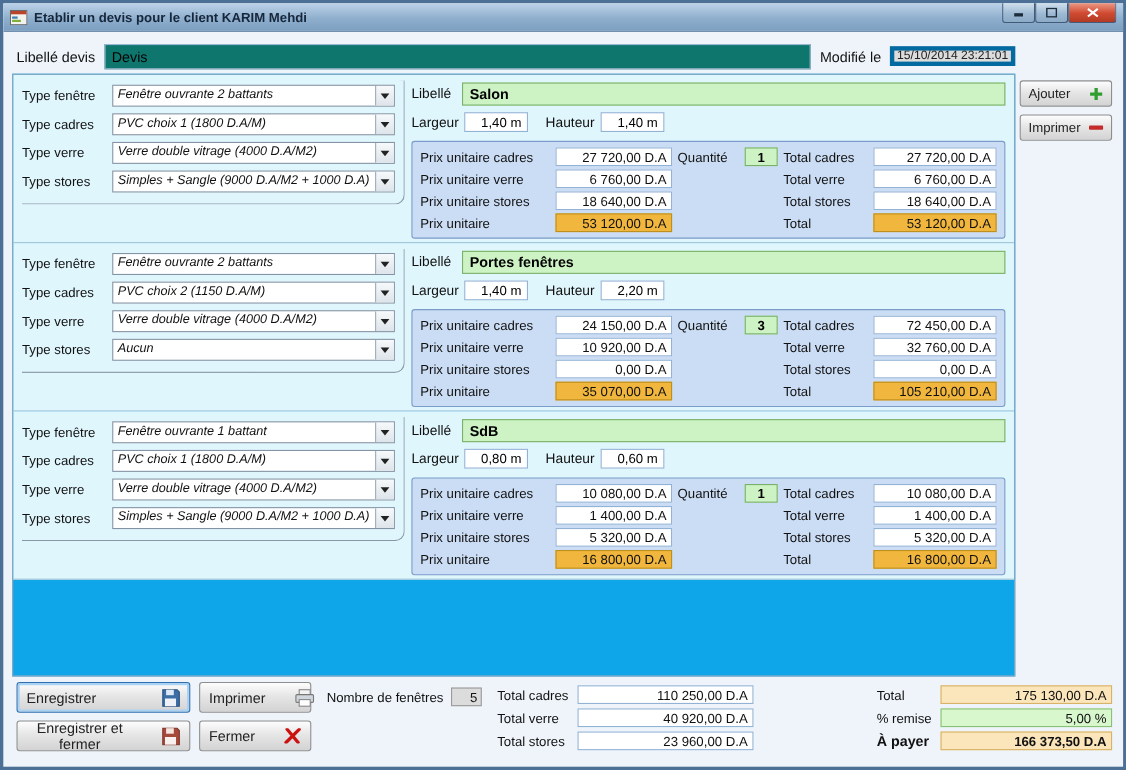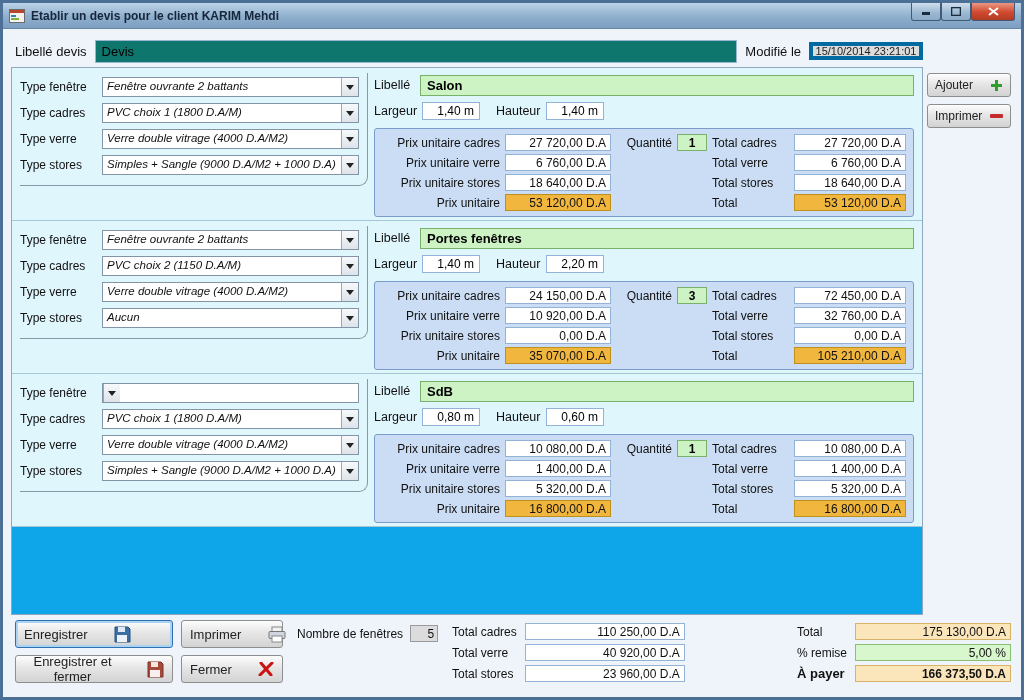--- a/index.html
+++ b/index.html
@@ -61,21 +61,21 @@
   .haut-w { width:50px; margin-left:16px; }
   .dim-input { width:58px; height:18px; border:1px solid #93b3d6; font:12px "Liberation Sans",sans-serif; text-align:right; padding:0 5px; background:#fff; }
 
   .price-panel {
     margin-top:7px; background:#cbddf4; border:1px solid #7b9cc8; border-radius:3px;
     padding:5px 7px; display:grid;
     grid-template-columns:118px 106px 56px 30px 1fr 112px;
     column-gap:5px; row-gap:3px; align-items:center;
   }
   .plabel { font-size:12px; white-space:nowrap; overflow:hidden; }
-  .plabel.r { text-align:right; }
+  .plabel.r { text-align:left; }
   .vfield {
     height:17px; border:1px solid #93b3d6; background:#fff;
     font:12px "Liberation Sans",sans-serif; text-align:right; padding:0 4px; color:#111;
   }
   div.vfield { display:flex; align-items:center; justify-content:flex-end; white-space:nowrap; }
   .orange { background:#f1b63d; border-color:#bd8f1c; }
   .pale-orange { background:#fbe5bb; border-color:#d8b266; }
   .pale-green { background:#d8f7cc; border-color:#8abf77; }
   .qty-input { width:30px; height:17px; background:#cdf3c5; border:1px solid #79b06a; font:bold 12px "Liberation Sans",sans-serif; text-align:center; }
   .boldtxt { font-weight:bold; }
@@ -88,21 +88,21 @@
     display:flex; align-items:center; font-family:Liberation Sans, sans-serif; cursor:default;
   }
   .sbtn { height:24px; justify-content:space-between; padding:0 7px; font-size:12px; }
   .btn.default { border:1px solid #2e6fb0; box-shadow:0 0 0 2px #a9d2f3 inset; }
 
   
   .footer { position:absolute; left:12px; right:10px; top:617px; display:flex; align-items:flex-start; }
   .bcol { display:flex; flex-direction:column; gap:7px; }
   .bcol1 { width:158px; }
   .bcol2 { width:102px; margin-left:8px; }
-  .fbtn { height:28px; justify-content:flex-start; gap:26px; font-size:13px; padding:0 8px; }
+  .fbtn { height:28px; justify-content:space-between; gap:26px; font-size:13px; padding:0 8px; }
   .nb-group { display:flex; align-items:center; gap:7px; margin-left:14px; margin-top:5px; }
   .nb-label { font-size:12px; white-space:nowrap; }
   .nb-field { width:28px; height:17px; background:#dcdcdc; border:1px solid #9a9a9a; font-size:12px; display:flex; align-items:center; justify-content:flex-end; padding:0 3px; }
   .tgrid { display:grid; grid-template-columns:auto 160px; column-gap:8px; row-gap:4px; align-items:center; margin-left:14px; margin-top:3px; }
   .tgrid2 { margin-left:auto; grid-template-columns:auto 156px; }
   .tlabel { font-size:12px; white-space:nowrap; }
   .tlabel.big { font-size:13px; font-weight:bold; }
   .icon { flex:none; display:flex; align-items:center; }
   </style>
 </head>
@@ -296,20 +296,21 @@
         <div class="vfield orange">105 210,00 D.A</div>
       </div>
     </div>
   </div>
 
   <div class="section">
     <div class="left-group">
       <div class="frow">
         <span class="flabel">Type fenêtre</span>
         <div class="combo">
+          <span class="combo-text">Fenêtre ouvrante 1 battant</span>
           <span class="combo-arrow"></span>
         </div>
       </div>
       <div class="frow">
         <span class="flabel">Type cadres</span>
         <div class="combo">
           <span class="combo-text">PVC choix 1 (1800 D.A/M)</span>
           <span class="combo-arrow"></span>
         </div>
       </div>

